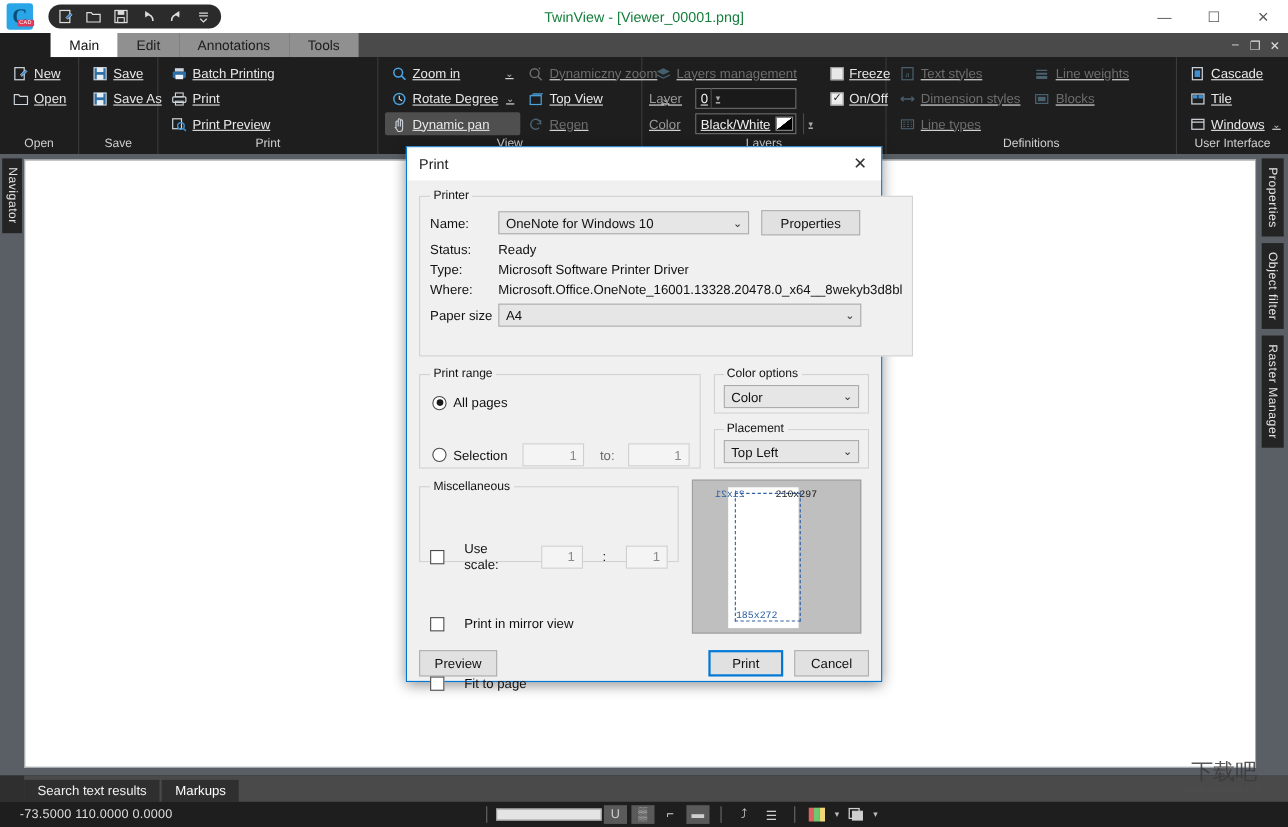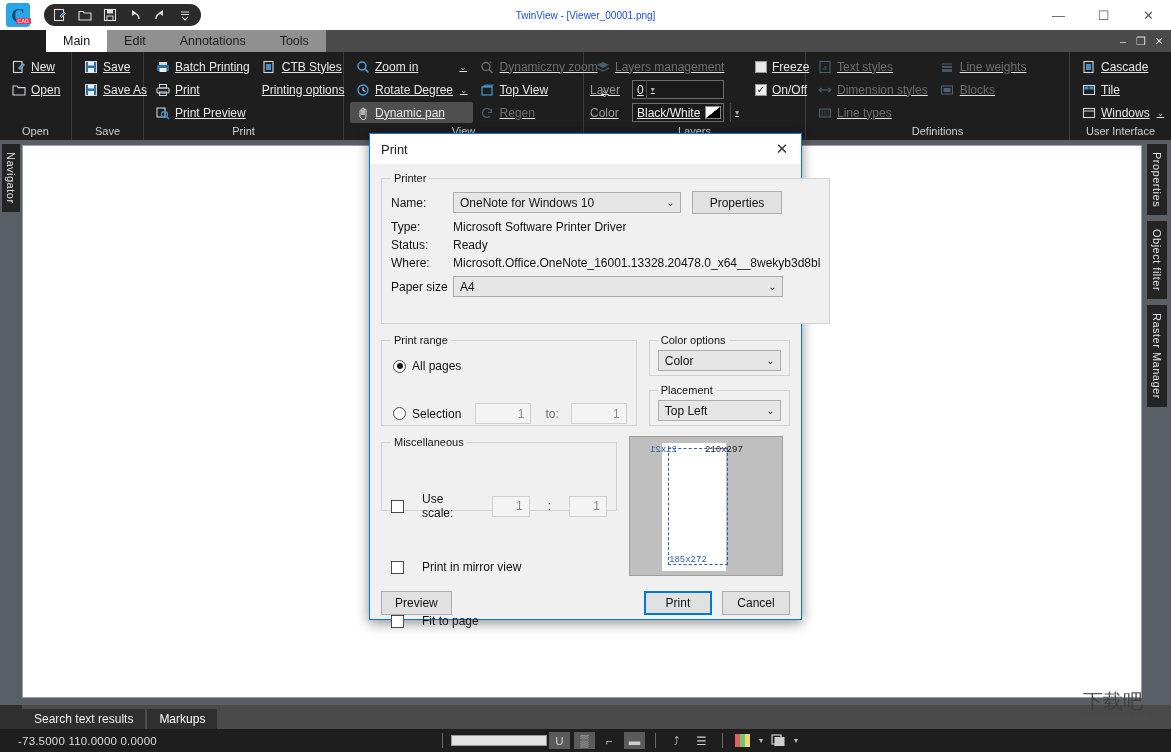--- a/index.html
+++ b/index.html
@@ -39,21 +39,21 @@
   .qat{
     height:22px;background:#2b2b2b;border-radius:11px;display:flex;align-items:center;
     padding:0 6px;gap:5px;margin-left:8px;
   }
   .qat-btn{
     width:20px;height:18px;display:flex;align-items:center;justify-content:center;
     cursor:default;color:#dcdcdc;
   }
   .qat-btn svg{display:block;}
   .title-text{
-    position:absolute;left:0;right:0;text-align:center;font-size:10px;color:#1d4ed8;
+    position:absolute;left:0;right:0;text-align:center;font-size:13px;color:#15803d;
     pointer-events:none;
   }
   .win-ctrls{position:absolute;right:0;top:0;height:30px;display:flex;}
   .win-ctrl{
     width:45px;height:30px;display:flex;align-items:center;justify-content:center;
     color:#5a5a5a;font-size:13px;
   }
   .win-ctrl.close{color:#5a5a5a;}
 
   
@@ -406,34 +406,20 @@
           <span class="ico">
               <svg width="14" height="14" viewBox="0 0 14 14">
                 <rect x="1" y="2" width="8" height="9" fill="none" stroke="#cfd6dd" stroke-width="1.1"></rect>
                 <circle cx="8.5" cy="8.5" r="3" fill="none" stroke="#3f8fd0" stroke-width="1.3"></circle>
                 <path d="M10.8 10.8 L13 13" stroke="#3f8fd0" stroke-width="1.4"></path>
               </svg>
             </span>
           <span>Print Preview</span>
         </div>
       </div>
-      <div class="rcol">
-        <div class="ritem">
-          <span class="ico">
-              <svg width="14" height="14" viewBox="0 0 14 14">
-                <rect x="2" y="1.5" width="9" height="11" fill="none" stroke="#cfd6dd" stroke-width="1.1"></rect>
-                <rect x="4" y="4" width="5" height="6" fill="#3f8fd0"></rect>
-              </svg>
-            </span>
-          <span>CTB Styles</span>
-        </div>
-        <div class="ritem">
-          <span>Printing options</span>
-        </div>
-      </div>
     </div>
     <div class="gtitle">Print</div>
   </div>
 
   <div class="rgroup" style="width:240px">
     <div class="rrows">
       <div class="rcol">
         <div class="ritem">
           <span class="ico">
               <svg width="14" height="14" viewBox="0 0 14 14">
@@ -658,26 +644,26 @@
       <legend>Printer</legend>
       <div class="prow">
         <span class="plabel">Name:</span>
         <div class="combo" style="width:228px">
           <span>OneNote for Windows 10</span>
           <span class="arr">⌄</span>
         </div>
         <div class="btn" style="width:90px;margin-left:11px">Properties</div>
       </div>
       <div class="infline">
+        <span class="k">Status:</span>
+        <span class="v">Ready</span>
+      </div>
+      <div class="infline">
         <span class="k">Type:</span>
         <span class="v">Microsoft Software Printer Driver</span>
-      </div>
-      <div class="infline">
-        <span class="k">Status:</span>
-        <span class="v">Ready</span>
       </div>
       <div class="infline">
         <span class="k">Where:</span>
         <span class="v">Microsoft.Office.OneNote_16001.13328.20478.0_x64__8wekyb3d8bl</span>
       </div>
       <div class="prow" style="margin-top:6px;margin-bottom:0">
         <span class="plabel">Paper size</span>
         <div class="combo" style="width:330px">
           <span>A4</span>
           <span class="arr">⌄</span>

